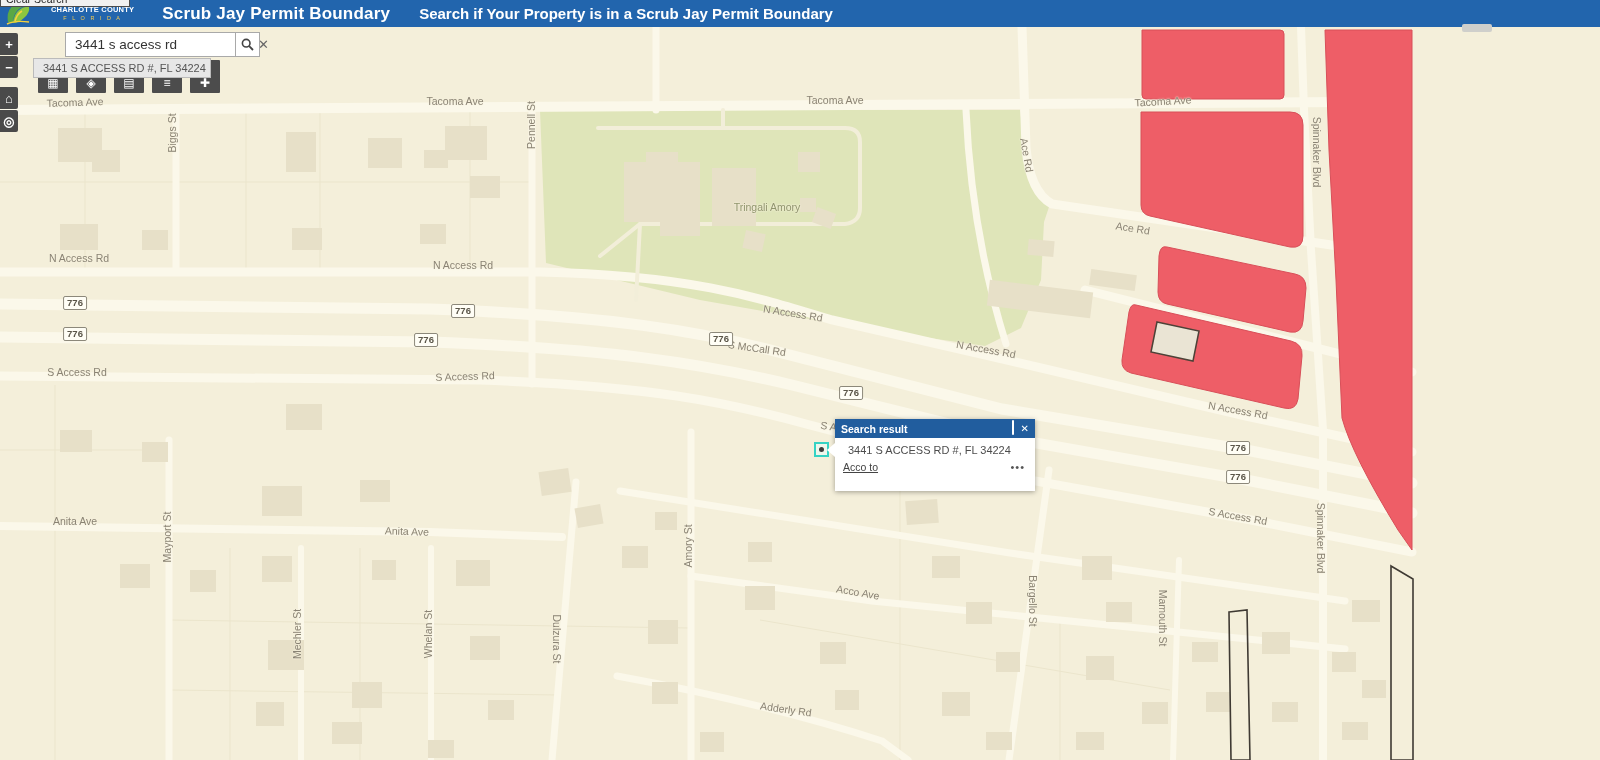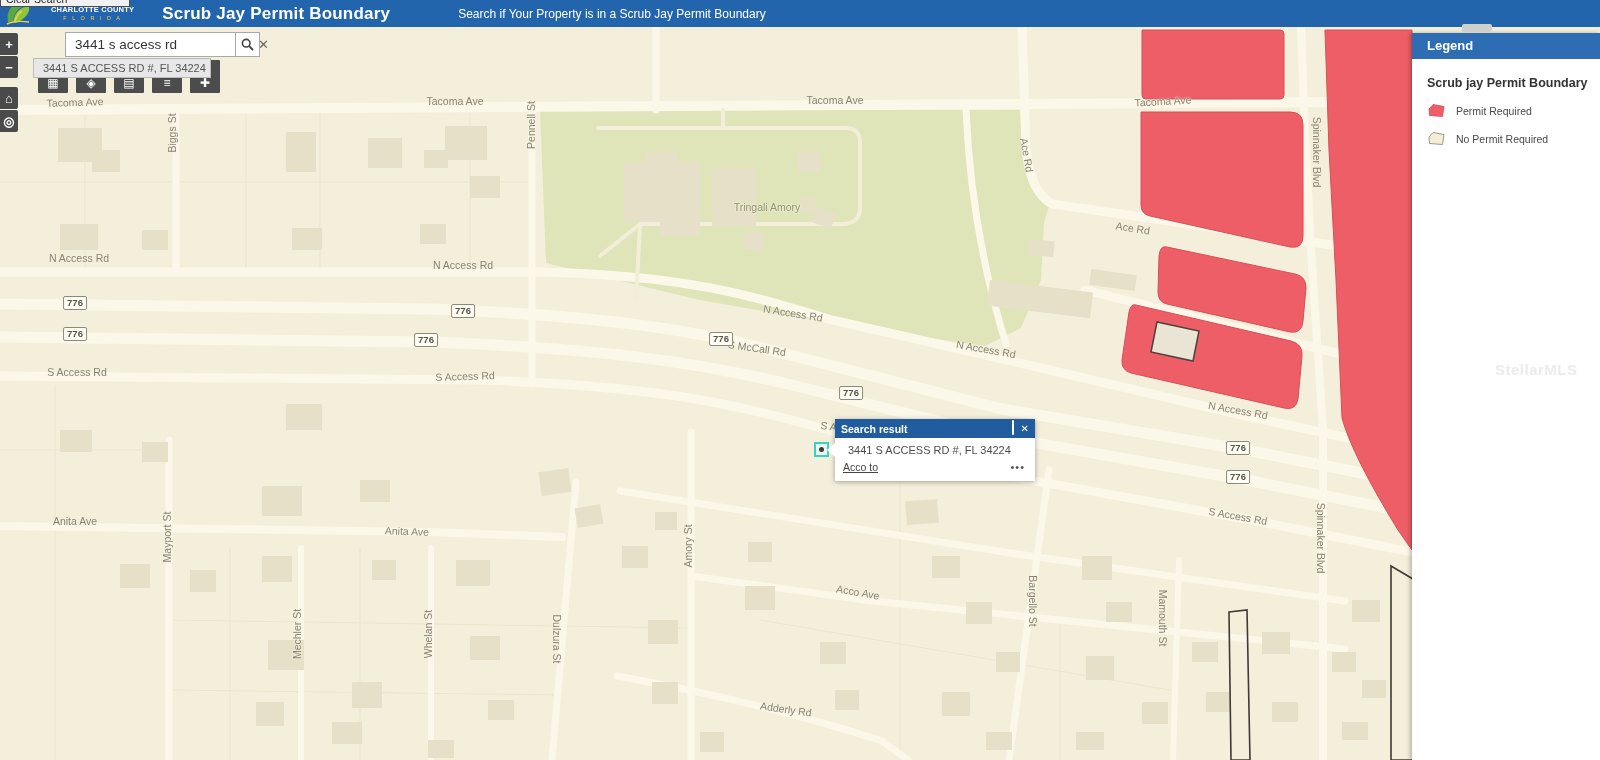--- a/index.html
+++ b/index.html
@@ -29,21 +29,21 @@
     padding:0 3px;line-height:12px;}
 
   
   #topbar{position:absolute;left:0;top:0;width:1600px;height:27px;background:var(--hdr-blue);
     z-index:5;display:flex;align-items:center;color:#fff;}
   #logo{width:26px;height:24px;margin-left:5px;flex:0 0 auto;}
   #orgblock{margin-left:20px;line-height:1;text-align:center;}
   #orgname{font-size:7.5px;font-weight:bold;letter-spacing:.2px;}
   #orgsub{font-size:5.5px;letter-spacing:2px;color:#f4c94e;margin-top:2px;}
   #apptitle{font-size:17px;font-weight:bold;margin-left:28px;letter-spacing:.2px;}
-  #appsub{font-size:12px;font-weight:normal;margin-left:68px;}
+  #appsub{font-size:15px;font-weight:bold;margin-left:29px;}
 
   
   #clearsearch{position:absolute;left:0;top:-9px;width:130px;height:16px;background:#f1f1f1;
     border:1px solid #4c4c4c;z-index:7;font-size:10.5px;color:#222;padding-left:5px;line-height:14px;}
 
   
   #searchwrap{position:absolute;left:33px;top:32px;z-index:6;display:flex;margin-left:32px;}
   #searchbox{width:171px;height:25px;background:#fff;border:1px solid #a9a9a9;display:flex;align-items:center;}
   #searchinput{flex:1;border:0;outline:none;font-size:13.5px;color:#333;padding-left:9px;
     font-family:"Liberation Sans",sans-serif;background:transparent;}
@@ -59,21 +59,21 @@
     padding-bottom:3px;border-radius:1px;}
 
   
   #navctl{position:absolute;left:0;top:33px;z-index:6;width:18px;}
   .nbtn{width:18px;height:22px;background:#4a4a4a;color:#fff;font-size:13px;font-weight:bold;
     display:flex;align-items:center;justify-content:center;cursor:pointer;
     border-radius:0 2px 2px 0;margin-bottom:1px;}
   .nbtn.home{margin-top:9px;}
 
   
-  #popup{position:absolute;left:835px;top:419px;width:200px;height:62px;z-index:4;
+  #popup{position:absolute;left:835px;top:419px;width:200px;height:72px;z-index:4;
     background:#fff;box-shadow:0 1px 5px rgba(0,0,0,.35);}
   #popup-tail{position:absolute;left:-8px;top:24px;width:0;height:0;
     border-top:7px solid transparent;border-bottom:7px solid transparent;border-right:8px solid #fff;}
   #popup-hdr{height:19px;background:var(--popup-blue);color:#fff;display:flex;align-items:center;
     padding:0 6px;cursor:move;}
   #popup-title{font-size:10.5px;font-weight:bold;flex:1;}
   .phicon{color:#fff;font-size:10px;margin-left:7px;cursor:pointer;line-height:1;}
   #maxicon{width:10px;height:8px;border:1.4px solid #fff;border-top-width:3px;border-radius:1px;}
   #popup-body{padding:6px 0 0 13px;font-size:11px;color:#4d4d4d;}
   #popup-foot{display:flex;align-items:center;padding:5px 10px 0 8px;}
@@ -356,33 +356,14 @@
   <div id="suggest">3441 S ACCESS RD #, FL 34224</div>
 
   <div id="navctl">
     <div class="nbtn">+</div>
     <div class="nbtn">−</div>
     <div class="nbtn home">⌂</div>
     <div class="nbtn">◎</div>
   </div>
 
   <div id="paneltab"></div>
-  <div id="legend">
-    <div id="legend-hdr">Legend</div>
-    <div id="legend-body">
-      <div id="legend-layer">Scrub jay Permit Boundary</div>
-      <div class="litem">
-        <svg width="19" height="15" viewBox="0 0 19 15">
-          <polygon points="2,6 6,1.5 17,3.5 15.5,13.5 2.5,12.5" fill="#ee5e67" stroke="#d14b55" stroke-width="0.8"></polygon>
-        </svg>
-        <span>Permit Required</span>
-      </div>
-      <div class="litem">
-        <svg width="19" height="15" viewBox="0 0 19 15">
-          <polygon points="2,6 6,1.5 17,3.5 15.5,13.5 2.5,12.5" fill="#f4eed6" stroke="#8f8f83" stroke-width="0.9"></polygon>
-        </svg>
-        <span>No Permit Required</span>
-      </div>
-    </div>
-    <div id="watermark">StellarMLS</div>
-  </div>
 
 </div>
 
 </body></html>

